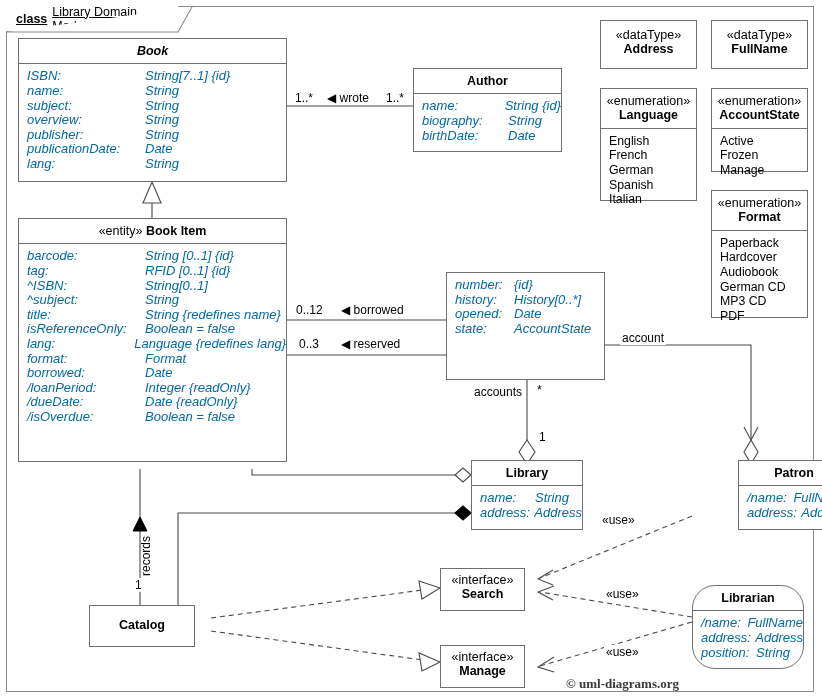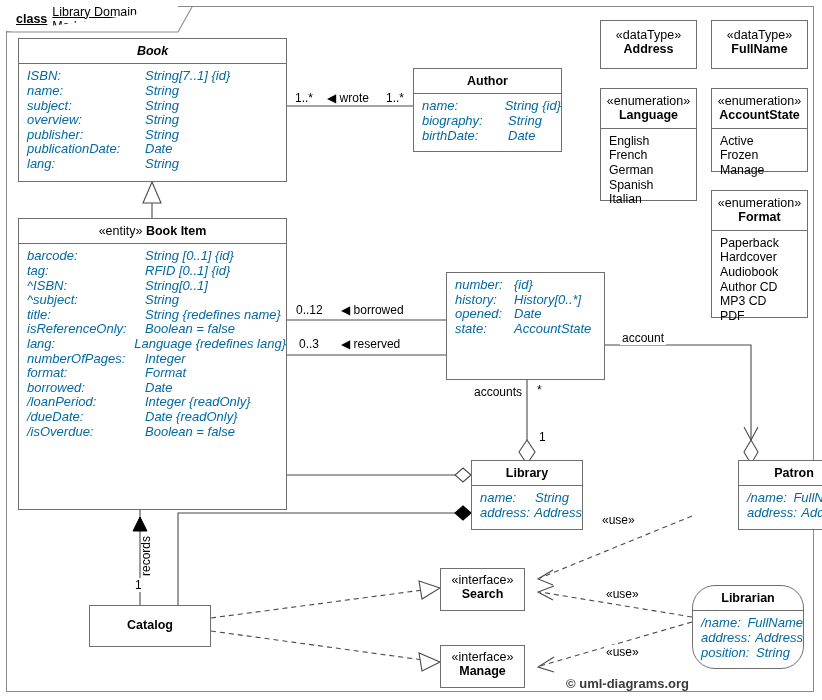--- a/index.html
+++ b/index.html
@@ -105,21 +105,21 @@
     z-index:2;
     padding:0 2px;
   }
   .lbl.nobg{background:transparent;}
   .lbl.vert{
     transform-origin:0 0;
     transform:rotate(-90deg);
   }
   .copyright{
     position:absolute;
-    font-family:Liberation Sans, sans-serif;
+    font-family:Liberation Serif, serif;
     font-size:13px;
     font-weight:bold;
     color:#3a3a3a;
     z-index:2;
     white-space:nowrap;
   }
 </style>
 </head>
 <body>
 
@@ -224,34 +224,33 @@
     <div class="hdr withline">
       <span class="nm">Author</span>
     </div>
     <div class="body">
       <div class="attr"><span class="k" style="width:86px">name:</span><span class="v">String {id}</span></div>
       <div class="attr"><span class="k" style="width:86px">biography:</span><span class="v">String</span></div>
       <div class="attr"><span class="k" style="width:86px">birthDate:</span><span class="v">Date</span></div>
     </div>
   </div>
 
-  <div class="cls" style="left:18px; top:218px; width:269px; height:292px;">
+  <div class="cls" style="left:18px; top:218px; width:269px; height:244px;">
     <div class="hdr withline">
       <span class="stereo">«entity»</span>
       <span class="nm">Book Item</span>
     </div>
     <div class="body">
       <div class="attr"><span class="k" style="width:118px">barcode:</span><span class="v">String [0..1] {id}</span></div>
       <div class="attr"><span class="k" style="width:118px">tag:</span><span class="v">RFID [0..1] {id}</span></div>
       <div class="attr"><span class="k" style="width:118px">^ISBN:</span><span class="v">String[0..1]</span></div>
       <div class="attr"><span class="k" style="width:118px">^subject:</span><span class="v">String</span></div>
       <div class="attr"><span class="k" style="width:118px">title:</span><span class="v">String {redefines name}</span></div>
       <div class="attr"><span class="k" style="width:118px">isReferenceOnly:</span><span class="v">Boolean = false</span></div>
       <div class="attr"><span class="k" style="width:118px">lang:</span><span class="v">Language {redefines lang}</span></div>
-      <div class="attr"><span class="k" style="width:118px">numberOfPages:</span><span class="v">Integer</span></div>
       <div class="attr"><span class="k" style="width:118px">format:</span><span class="v">Format</span></div>
       <div class="attr"><span class="k" style="width:118px">borrowed:</span><span class="v">Date</span></div>
       <div class="attr"><span class="k" style="width:118px">/loanPeriod:</span><span class="v">Integer {readOnly}</span></div>
       <div class="attr"><span class="k" style="width:118px">/dueDate:</span><span class="v">Date {readOnly}</span></div>
       <div class="attr"><span class="k" style="width:118px">/isOverdue:</span><span class="v">Boolean = false</span></div>
     </div>
   </div>
 
   <div class="cls" style="left:446px; top:272px; width:159px; height:108px;">
     <div class="body">
@@ -286,21 +285,21 @@
     <div class="hdr withline">
       <span class="nm">Librarian</span>
     </div>
     <div class="body">
       <div class="attr"><span class="k" style="width:55px">/name:</span><span class="v">FullName</span></div>
       <div class="attr"><span class="k" style="width:55px">address:</span><span class="v">Address</span></div>
       <div class="attr"><span class="k" style="width:55px">position:</span><span class="v">String</span></div>
     </div>
   </div>
 
-  <div class="cls" style="left:89px; top:605px; width:122px; height:42px;">
+  <div class="cls" style="left:89px; top:605px; width:106px; height:42px;">
     <div class="hdr" style="padding-top:12px;">
       <span class="nm">Catalog</span>
     </div>
   </div>
 
   <div class="cls" style="left:440px; top:568px; width:85px; height:43px;">
     <div class="hdr" style="padding-top:4px;">
       <div class="stereo">«interface»</div>
       <div class="nm">Search</div>
     </div>
@@ -355,21 +354,21 @@
 
   <div class="cls" style="left:711px; top:190px; width:97px; height:128px;">
     <div class="hdr withline" style="padding-top:5px;">
       <div class="stereo">«enumeration»</div>
       <div class="nm">Format</div>
     </div>
     <div class="enumlist">
       <div>Paperback</div>
       <div>Hardcover</div>
       <div>Audiobook</div>
-      <div>Author CD</div>
+      <div>German CD</div>
       <div>MP3 CD</div>
       <div>PDF</div>
     </div>
   </div>
 
   <div class="copyright" style="left:566px; top:676px;">© uml-diagrams.org</div>
 
 </div>
 
 </body></html>

